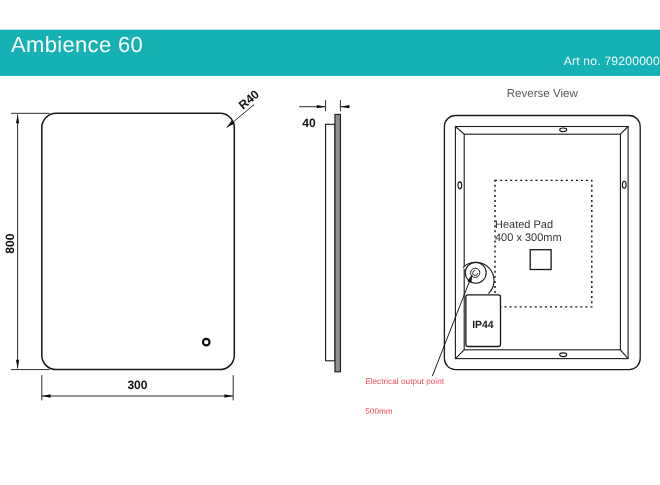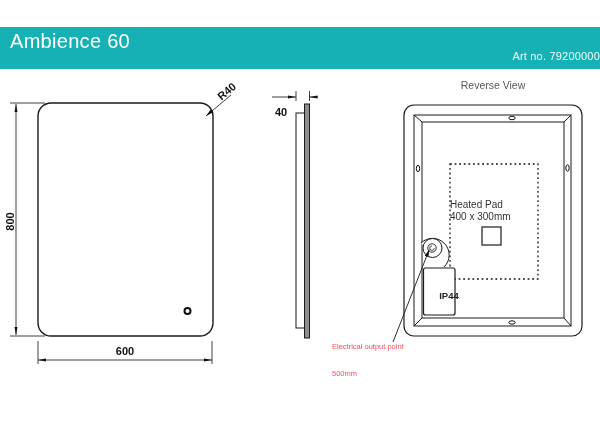--- a/index.html
+++ b/index.html
@@ -15,21 +15,21 @@
   .header .title { margin:0; font-size:20px; font-weight:500; line-height:22px; letter-spacing:.3px; }
   .header .artno { font-size:11px; line-height:9px; letter-spacing:.2px; opacity:.95;text-align:right; }
 
   .drawing { position:absolute; left:0; top:0; }
 
   .view-title { position:absolute; font-size:10.5px; color:#595959; text-align:center; }
   .dim-text   { position:absolute; font-size:11px; font-weight:700; color:#111; text-align:center; line-height:13px; }
   .rot90      { transform:rotate(-90deg); }
   .rot40      { transform:rotate(-40deg); }
   .pad-label  { position:absolute; font-size:10px; color:#333; text-align:left; line-height:12px; }
-  .ip-label   { position:absolute; font-size:9.5px; font-weight:700; color:#222; text-align:center; line-height:12px;margin-left:10px; }
+  .ip-label   { position:absolute; font-size:9.5px; font-weight:700; color:#222; text-align:center; line-height:12px; }
   .note       { position:absolute; font-size:7.5px; font-weight:500; color:#f0515e; text-align:left; line-height:9px; }
 </style>
 </head>
 <body>
 
 <div class="page">
 
   <div class="header">
     <div class="title">Ambience 60</div>
     <div class="artno">Art no. 79200000</div>
@@ -103,21 +103,21 @@
       <rect x="423.5" y="268" width="31.5" height="47" rx="2" fill="#ffffff" stroke="#1a1a1a" stroke-width="1.2"></rect>
 
       <line x1="393" y1="342" x2="427.5" y2="254" stroke="#1a1a1a" stroke-width="0.9"></line>
       <polygon points="429.5,249 428.4,257.1 424.8,255.7" fill="#111"></polygon>
     </g>
   </svg>
 
   <div class="view-title" style="left:404px; top:79px; width:178px;">Reverse View</div>
 
   <div class="dim-text rot90" style="left:-10px; top:215px; width:40px;">800</div>
-  <div class="dim-text" style="left:95px; top:345px; width:60px;">600</div>
+  <div class="dim-text" style="left:95px; top:345px; width:60px;">300</div>
   <div class="dim-text rot40" style="left:208px; top:85px; width:38px;">R40</div>
   <div class="dim-text" style="left:266px; top:86px; width:30px;margin-top:20px;">40</div>
 
   <div class="pad-label" style="left:450px; top:199px; width:88px;">Heated Pad</div>
   <div class="pad-label" style="left:450px; top:211px; width:88px;">400 x 300mm</div>
 
   <div class="ip-label" style="left:423px; top:290px; width:32px;">IP44</div>
 
   <div class="note" style="left:332px; top:342px; width:100px;">Electrical output point</div>
   <div class="note" style="left:332px; top:369px; width:100px;">500mm</div>

